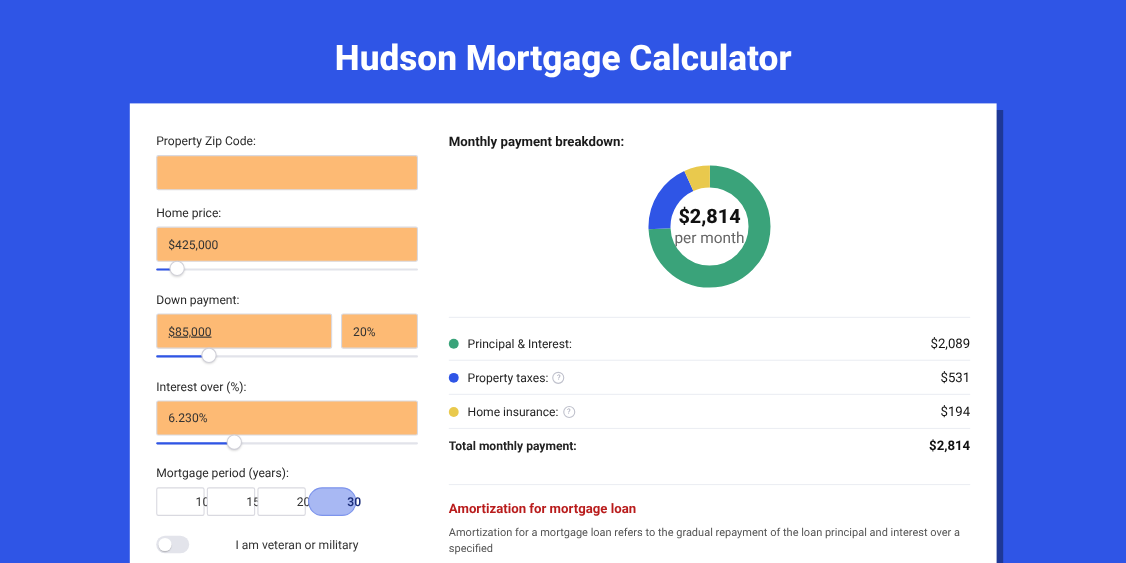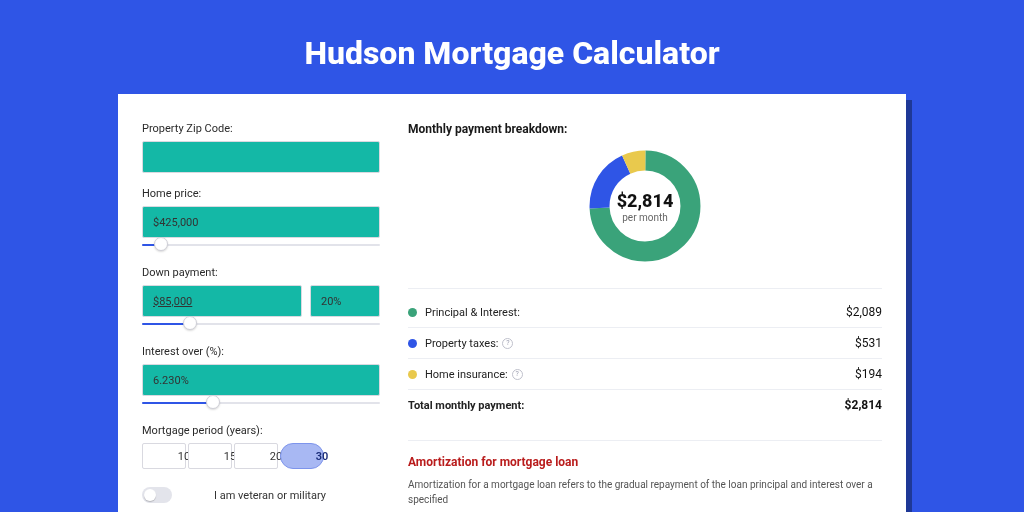--- a/index.html
+++ b/index.html
@@ -3,21 +3,21 @@
 <meta charset="utf-8">
 <style>
   *{box-sizing:border-box;margin:0;padding:0;font-family:-apple-system,BlinkMacSystemFont,"Segoe UI",Roboto,Helvetica,Arial,sans-serif;}
   body{background:#2f55e6;width:1024px;height:512px;overflow:hidden;}
   .page-title{color:#fff;font-weight:800;font-size:32px;text-align:center;padding:34px 0 22px;}
   .card{background:#fff;width:788px;margin:0 auto;box-shadow:6px 6px 0 0 #1e3896;padding:28px 24px;display:flex;gap:28px;}
   .left{width:238px;flex:none;}
   .right{flex:1;min-width:0;}
   .lbl{font-size:11px;color:#2a2a2a;margin-bottom:6px;display:block;}
   .field{margin-bottom:14px;}
-  .input{width:100%;height:32px;border:1px solid #d9d9e0;border-radius:2px;font-size:11px;padding:0 10px;color:#333;background:#14b8a6;}
+  .input{width:100%;height:32px;border:1px solid #d9d9e0;border-radius:2px;font-size:11px;padding:0 10px;color:#333;background:#fdba74;}
   .input::placeholder{color:#bbb;}
   .slider-wrap{position:relative;height:12px;margin-top:2px;}
   .slider-track{position:absolute;top:4px;left:0;right:0;height:2px;background:#e2e3ea;border-radius:2px;}
   .slider-fill{position:absolute;top:4px;left:0;height:2px;background:#2f55e6;border-radius:2px;}
   .slider-knob{position:absolute;top:-3px;width:14px;height:14px;border-radius:50%;background:#fff;border:1px solid #d0d0d8;box-shadow:0 1px 2px rgba(0,0,0,.15);transform:translateX(-50%);}
   .dp-row{display:flex;gap:8px;}
   .dp-row .input:first-child{flex:1;text-decoration:underline;}
   .dp-row .input:last-child{width:70px;}
   .periods{display:flex;gap:2px;}
   .period-btn{flex:none;width:44px;height:26px;border:1px solid #d9d9e0;background:#fff;font-size:11px;color:#333;cursor:pointer;border-radius:2px;display:flex;align-items:center;justify-content:center;padding-left:40px;}
@@ -25,21 +25,21 @@
   .toggle-row{display:flex;align-items:center;gap:8px;margin-top:18px;}
   .toggle{width:30px;height:16px;border-radius:10px;background:#e3e4eb;position:relative;flex:none;}
   .toggle::after{content:"";position:absolute;left:2px;top:2px;width:12px;height:12px;border-radius:50%;background:#fff;box-shadow:0 1px 1px rgba(0,0,0,.2);}
   .toggle-label{font-size:11px;color:#333;margin-left:34px;}
 
   .sect-title{font-size:12px;font-weight:700;color:#1a1a1a;margin-bottom:10px;}
   .donut-wrap{display:flex;justify-content:center;margin:6px 0 22px;}
   .donut{position:relative;width:120px;height:120px;}
   .donut-center{position:absolute;inset:0;display:flex;flex-direction:column;align-items:center;justify-content:center;}
   .donut-val{font-weight:800;font-size:18px;color:#111;}
-  .donut-sub{font-size:10px;color:#666;margin-top:1px;}
+  .donut-sub{font-size:14px;color:#666;margin-top:1px;}
 
   .legend{border-top:1px solid #eceef3;padding-top:8px;}
   .legend-row{display:flex;align-items:center;padding:8px 0;border-bottom:1px solid #eceef3;}
   .legend-row.total{border-bottom:none;text-align:right;}
   .dot{width:9px;height:9px;border-radius:50%;margin-right:8px;flex:none;}
   .legend-label{font-size:11px;color:#222;display:flex;align-items:center;gap:4px;}
   .help{width:11px;height:11px;border-radius:50%;border:1px solid #bfc1cc;display:inline-flex;align-items:center;justify-content:center;font-size:7px;color:#9a9cae;}
   .legend-val{margin-left:auto;font-size:12px;color:#111;}
   .legend-row.total .legend-label,.legend-row.total .legend-val{font-weight:700;}
 

